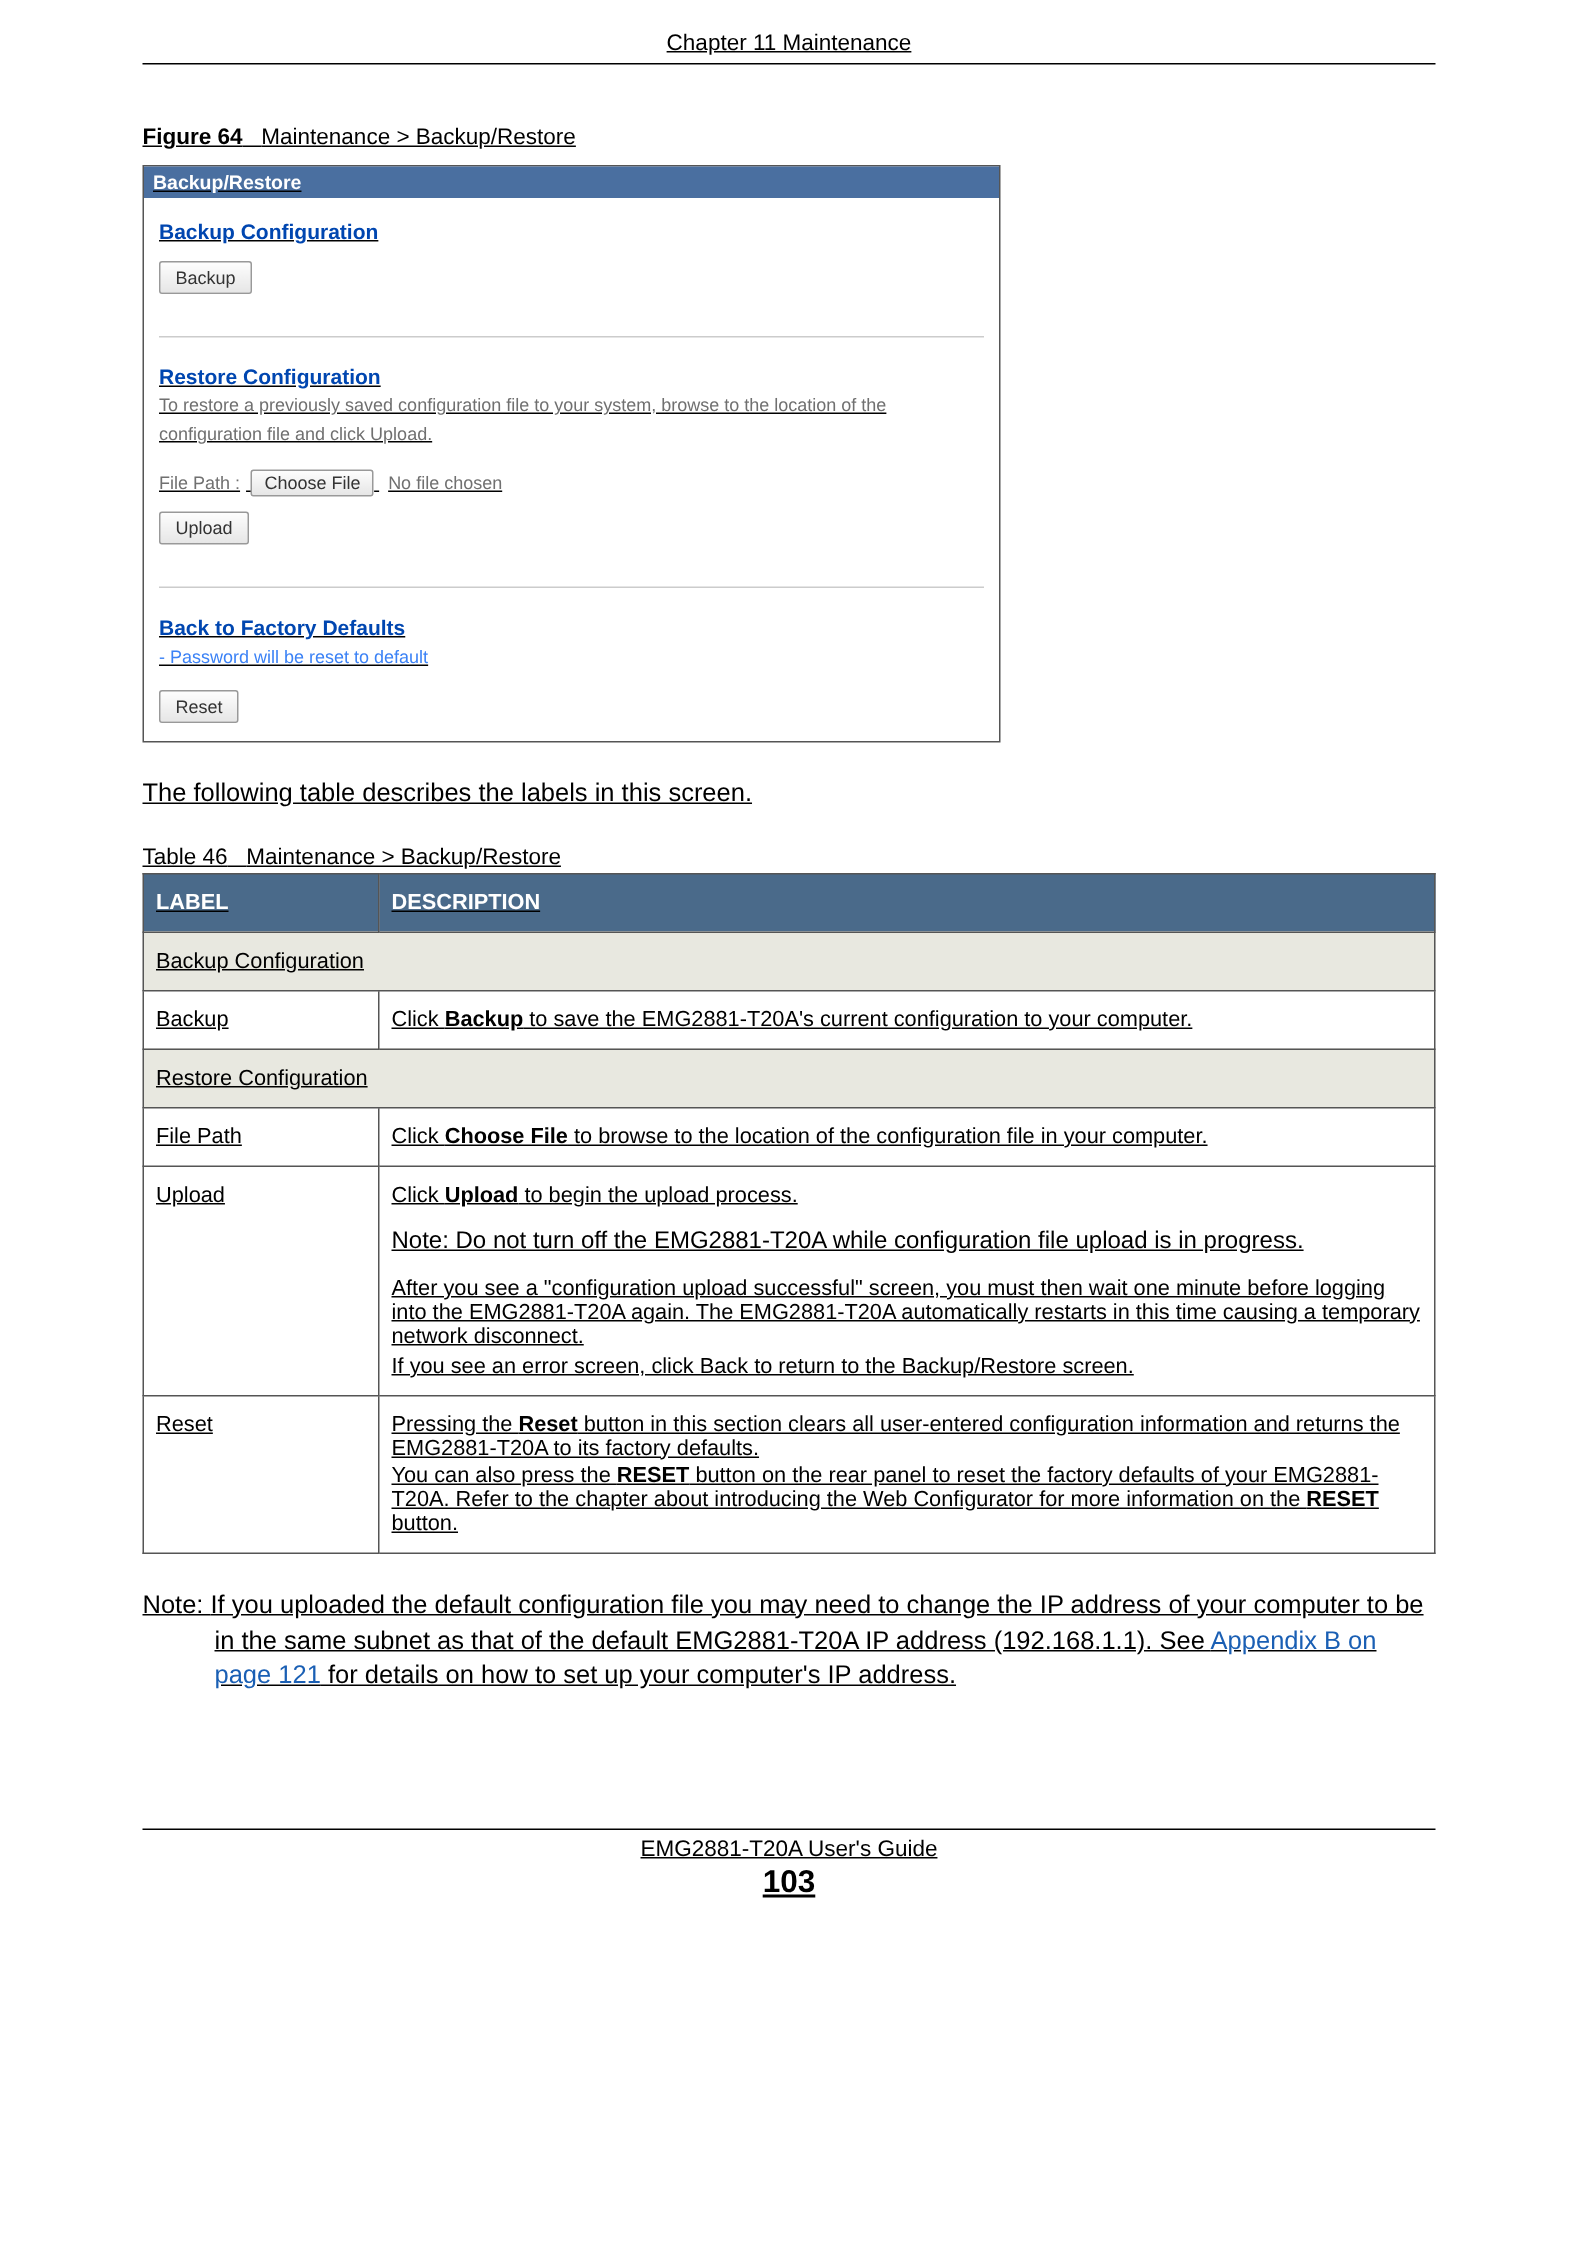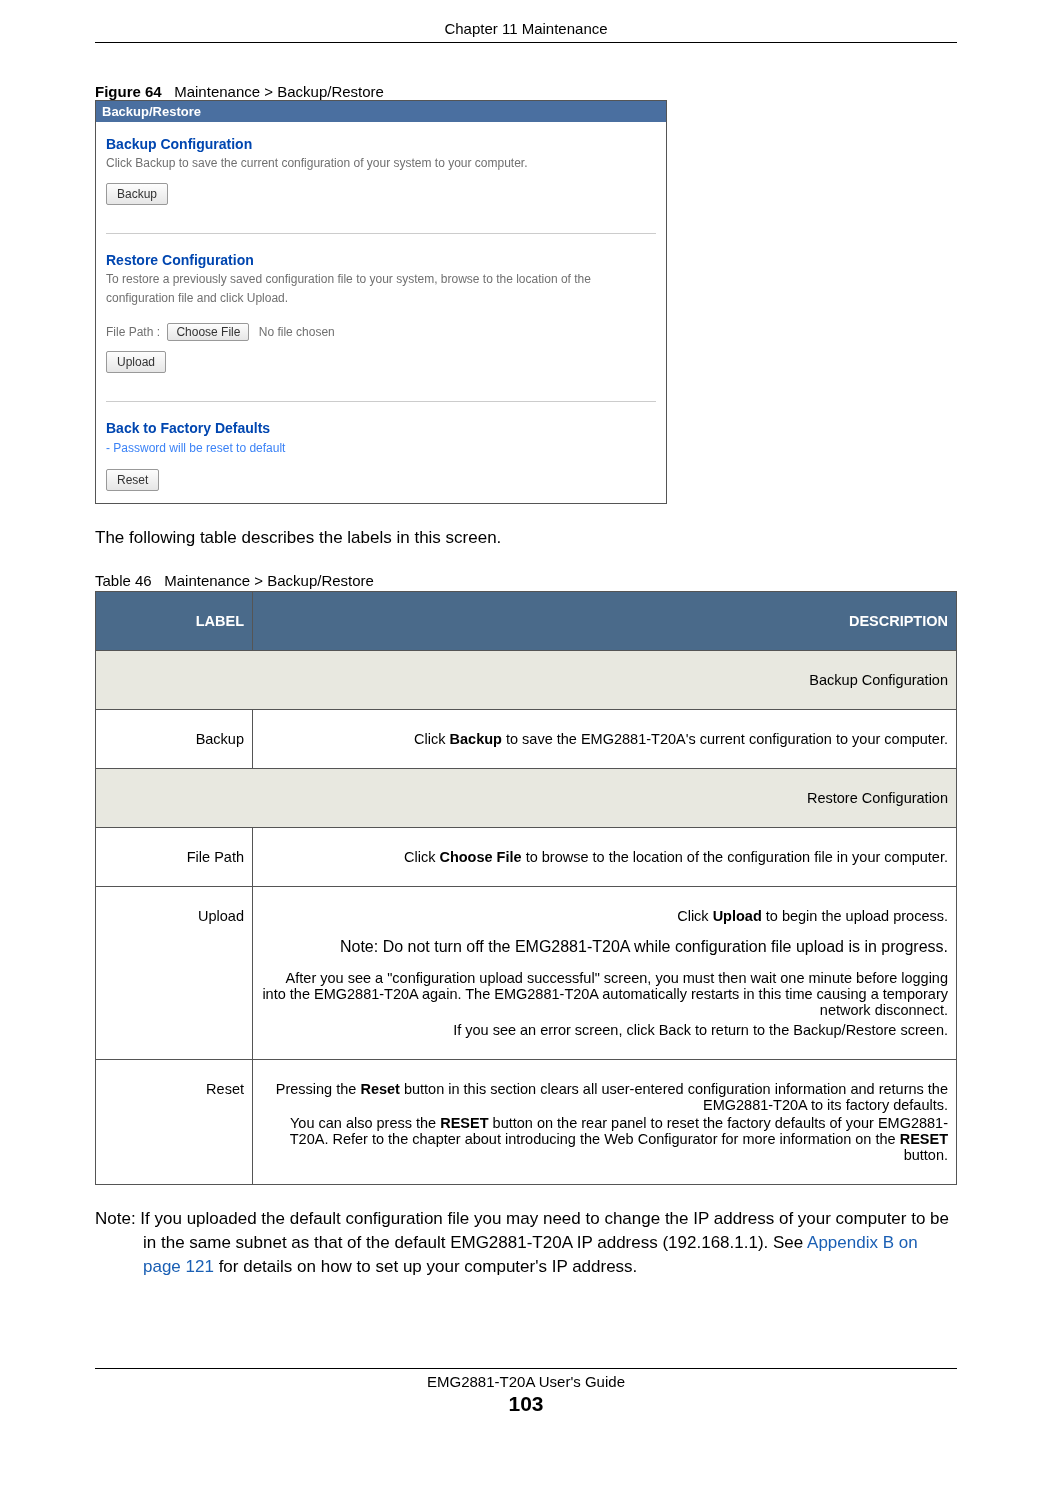--- a/index.html
+++ b/index.html
@@ -6,40 +6,41 @@
     margin: 0;
     padding: 0;
     font-family: "Century Gothic", "Avant Garde", Arial, sans-serif;
     background: #fff;
     color: #000;
     width: 1052px;
   }
   .page {
     padding: 10px 95px 20px 95px;
     box-sizing: border-box;
+    text-decoration: underline;
   }
   .chapter-header {
     text-align: center;
     font-size: 15px;
     padding: 10px 0 5px 0;
   }
   hr.top {
     border: none;
     border-top: 1px solid #000;
     margin: 0;
   }
   .figure-label {
     font-size: 15px;
     margin-top: 40px;
   }
   .figure-label b { font-weight: bold; }
   .screenshot-box {
     border: 1px solid #555;
     width: 570px;
-    margin-top: 0;
+    margin-top: 10px;
     font-family: Arial, sans-serif;
     font-size: 12px;
     color: #555;
   }
   .ss-titlebar {
     background: #4a6fa0;
     color: #fff;
     font-weight: bold;
     padding: 3px 6px;
     font-size: 13px;
@@ -86,22 +87,22 @@
     margin-top: 22px;
   }
   table.desc {
     border-collapse: collapse;
     width: 100%;
     margin-top: 2px;
     font-size: 14.5px;
   }
   table.desc th, table.desc td {
     border: 1px solid #555;
-    padding: 21px 8px;
-    text-align: right;
+    padding: 11px 8px;
+    text-align: left;
     vertical-align: top;
   }
   table.desc th {
     background: #4a6a8a;
     color: #fff;
     font-weight: bold;
   }
   tr.section-row td {
     background: #e8e8e0;
   }
@@ -137,21 +138,20 @@
   <hr class="top">
 
   <div class="figure-label">
     <b>Figure 64</b>&nbsp;&nbsp;&nbsp;<span>Maintenance &gt; Backup/Restore</span>
   </div>
 
   <div class="screenshot-box">
     <div class="ss-titlebar">Backup/Restore</div>
     <div class="ss-body">
       <div class="ss-section-title first">Backup Configuration</div>
-      <div class="ss-text">Click Backup to save the current configuration of your system to your computer.</div>
       <div class="ss-btn">Backup</div>
 
       <hr class="ss-sep">
 
       <div class="ss-section-title">Restore Configuration</div>
       <div class="ss-text">To restore a previously saved configuration file to your system, browse to the location of the configuration file and click Upload.</div>
       <div class="ss-filepath">
         <span class="lbl">File Path :</span>
         <span class="ss-btn small">Choose File</span>
         <span class="nofile">No file chosen</span>

